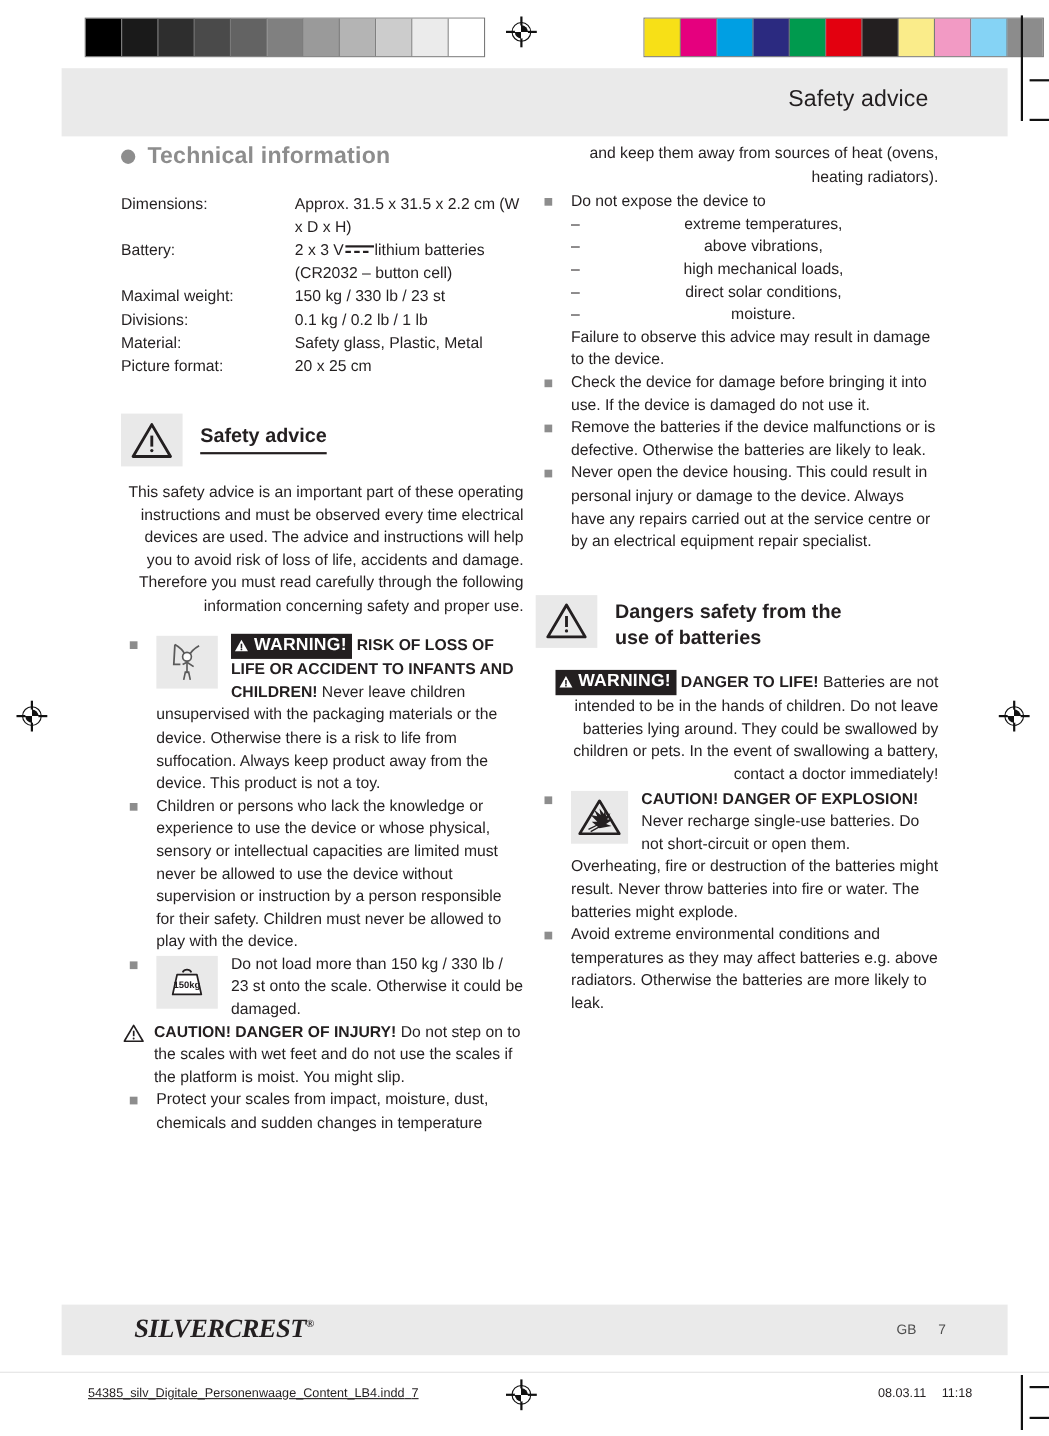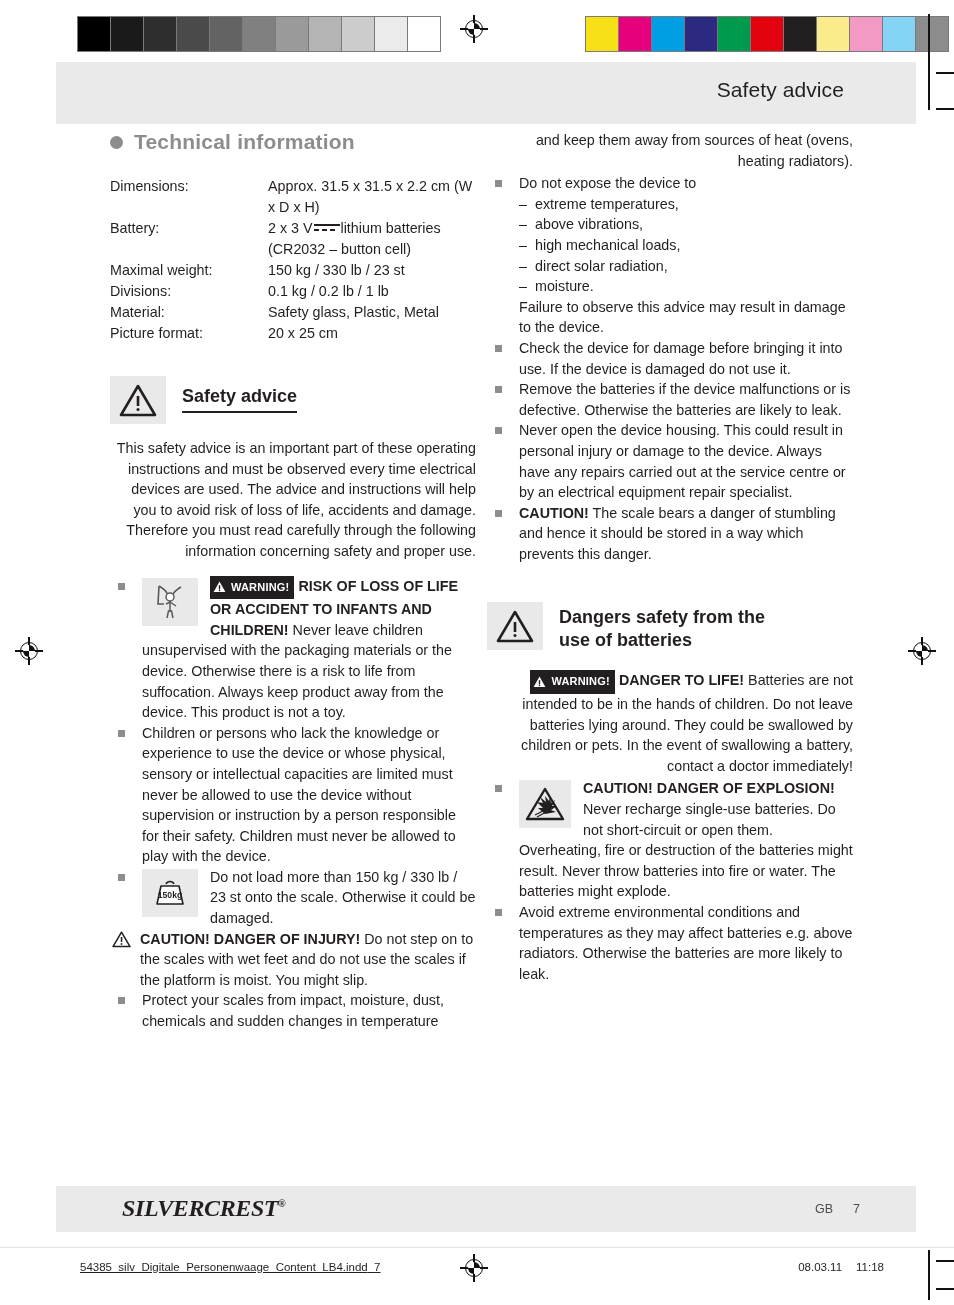--- a/index.html
+++ b/index.html
@@ -67,29 +67,29 @@
   .blk-head .htxt{font-size:18px;font-weight:bold;line-height:23px;padding-top:9px;}
   .blk-head .htxt.u{border-bottom:2px solid #231f20;display:inline-block;padding-bottom:3px;}
 
   p.body{font-size:14.3px;line-height:20.6px;margin:14px 0 0 0;text-align:right;}
 
   
   ul.sq{list-style:none;margin:14px 0 0 0;padding:0;}
   ul.sq>li{position:relative;padding-left:32px;font-size:14.3px;line-height:20.6px;margin-bottom:0;}
   ul.sq>li::before{content:"";position:absolute;left:8px;top:7px;width:7px;height:7px;background:#8d8d8d;}
   ul.sq>li.nomark::before{display:none;}
-  ul.dash{list-style:none;margin:0;padding:0;}
+  ul.dash{list-style:none;margin:0;padding:0;text-align:center;}
   ul.dash>li{position:relative;padding-left:16px;font-size:14.3px;line-height:20.6px;}
   ul.dash>li::before{content:"\2013";position:absolute;left:0;top:0;}
 
   b,strong{font-weight:bold;}
 
   
   .warnbadge{display:inline-flex;align-items:center;background:#231f20;color:#ffffff;
-    font-weight:bold;font-size:11px;padding:1px 5px 2px 3px;vertical-align:-2px;margin-right:4px;letter-spacing:.2px;}
+    font-weight:bold;font-size:16px;padding:1px 5px 2px 3px;vertical-align:-2px;margin-right:4px;letter-spacing:.2px;}
   .warnbadge .wtri{margin-right:5px;display:inline-flex;}
   .caut-tri{display:inline-block;vertical-align:-2px;margin-right:5px;}
 
   
   .pic{width:56px;height:48px;background:#e9e9e9;float:left;margin:2px 12px 1px 0;
        display:flex;align-items:center;justify-content:center;}
   .pic.sq48{width:52px;height:48px;}
   .flowitem{overflow:hidden;}
   .flowitem .ftext{font-size:14.3px;line-height:20.6px;}
 
@@ -291,31 +291,30 @@
 
     <p class="body" style="margin-top:0;padding-left:32px;">and keep them away from sources of heat (ovens, heating radiators).</p>
 
     <ul class="sq" style="margin-top:2px;">
       <li>
         <span>Do not expose the device to</span>
         <ul class="dash">
           <li>extreme temperatures,</li>
           <li>above vibrations,</li>
           <li>high mechanical loads,</li>
-          <li>direct solar radiation,</li>
+          <li>direct solar conditions,</li>
           <li>moisture.</li>
         </ul>
         <span>Failure to observe this advice may result in damage to the device.</span>
       </li>
 
       <li>Check the device for damage before bringing it into use. If the device is damaged do not use it.</li>
       <li>Remove the batteries if the device malfunctions or is defective. Otherwise the batteries are likely to leak.</li>
       <li>Never open the device housing. This could result in personal injury or damage to the device. Always have any repairs carried out at the service centre or by an electrical equipment repair specialist.</li>
 
-      <li><b>CAUTION!</b><span> The scale bears a danger of stumbling and hence it should be stored in a way which prevents this danger.</span></li>
     </ul>
 
     <div class="blk-head" style="margin-top:38px;">
       <div class="tri-box">
         <svg width="38" height="33" viewBox="0 0 38 33" aria-hidden="true">
           <path d="M19 2 L36 31 L2 31 Z" fill="none" stroke="#231f20" stroke-width="2.6" stroke-linejoin="round"></path>
           <rect x="17.7" y="12" width="2.6" height="10" fill="#231f20"></rect>
           <circle cx="19" cy="25.6" r="1.5" fill="#231f20"></circle>
         </svg>
       </div>

